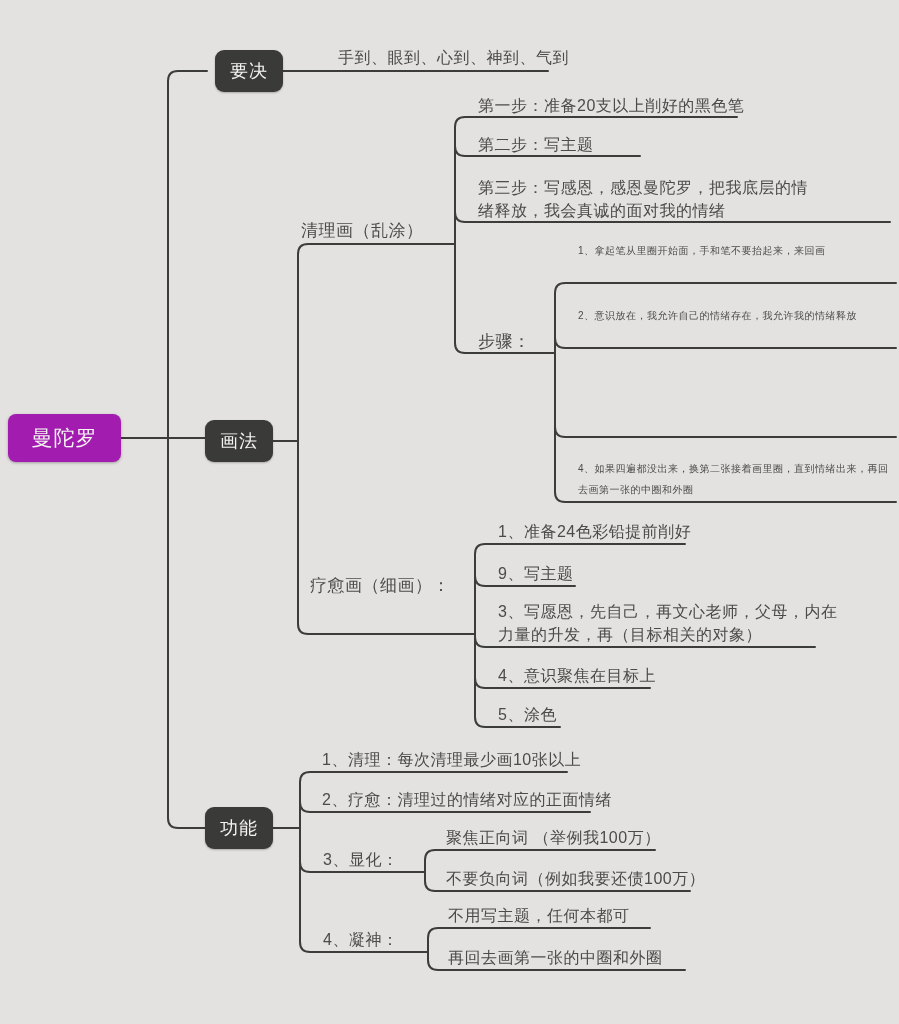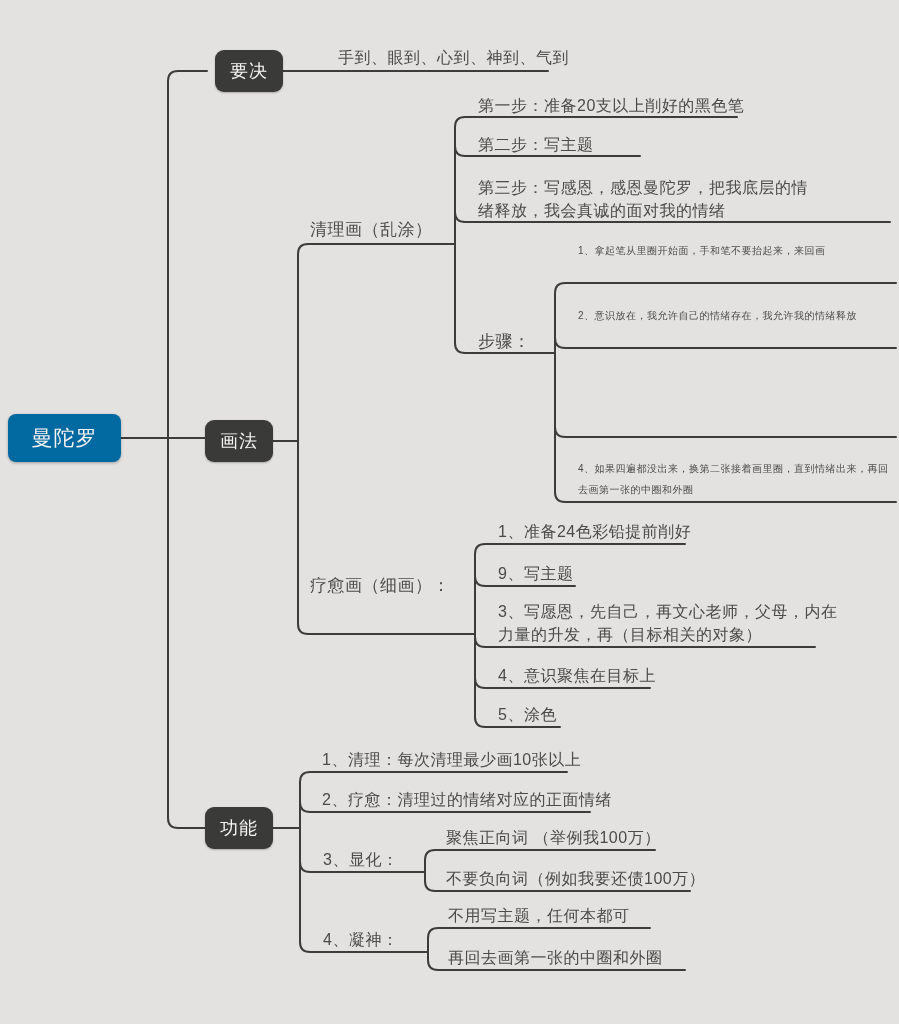--- a/index.html
+++ b/index.html
@@ -28,21 +28,21 @@
     position:absolute;
     display:flex;align-items:center;justify-content:center;
     background:#3a3a38;
     color:#f5f4f2;
     border-radius:9px;
     font-size:18px;
     letter-spacing:1px;
     box-shadow:0 1px 2px rgba(0,0,0,0.25);
   }
   .rootbox{
-    background:#0369a1;
+    background:#a21caf;
     border-radius:8px;
     font-size:21px;
     box-shadow:0 1px 3px rgba(0,0,0,0.3);
   }
 </style>
 </head>
 <body>
 
 <div id="canvas">
 
@@ -85,21 +85,21 @@
   <div class="box rootbox" style="left:8px;top:414px;width:113px;height:48px;">曼陀罗</div>
 
   <div class="box" style="left:215px;top:50px;width:68px;height:42px;">要决</div>
 
   <div class="box" style="left:205px;top:420px;width:68px;height:42px;">画法</div>
 
   <div class="box" style="left:205px;top:807px;width:68px;height:42px;">功能</div>
 
   <div class="node nowrap" style="left:318px;top:46px;margin-left:20px;">手到、眼到、心到、神到、气到</div>
 
-  <div class="node label nowrap" style="left:310px;top:219px;font-family:Liberation Mono, monospace;">清理画（乱涂）</div>
+  <div class="node label nowrap" style="left:301px;top:219px;">清理画（乱涂）</div>
 
   <div class="node nowrap" style="left:478px;top:94px;">第一步：准备20支以上削好的黑色笔</div>
 
   <div class="node nowrap" style="left:478px;top:133px;">第二步：写主题</div>
 
   <div class="node" style="left:478px;top:176px;width:336px;">第三步：写感恩，感恩曼陀罗，把我底层的情绪释放，我会真诚的面对我的情绪</div>
 
   <div class="node label nowrap" style="left:478px;top:330px;">步骤：</div>
 
   <div class="node small" style="left:578px;top:240px;width:318px;">1、拿起笔从里圈开始面，手和笔不要抬起来，来回画</div>

